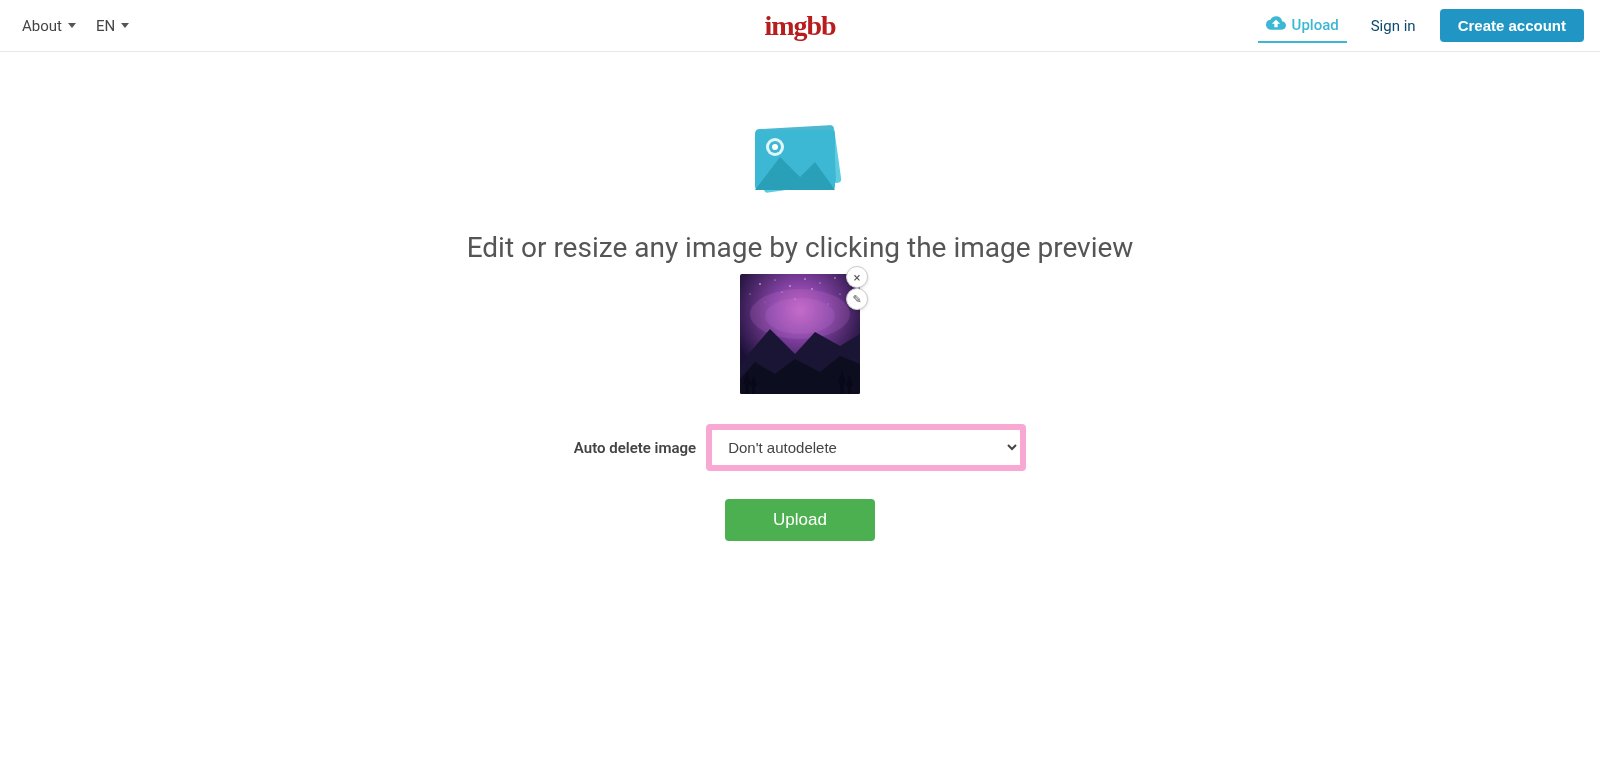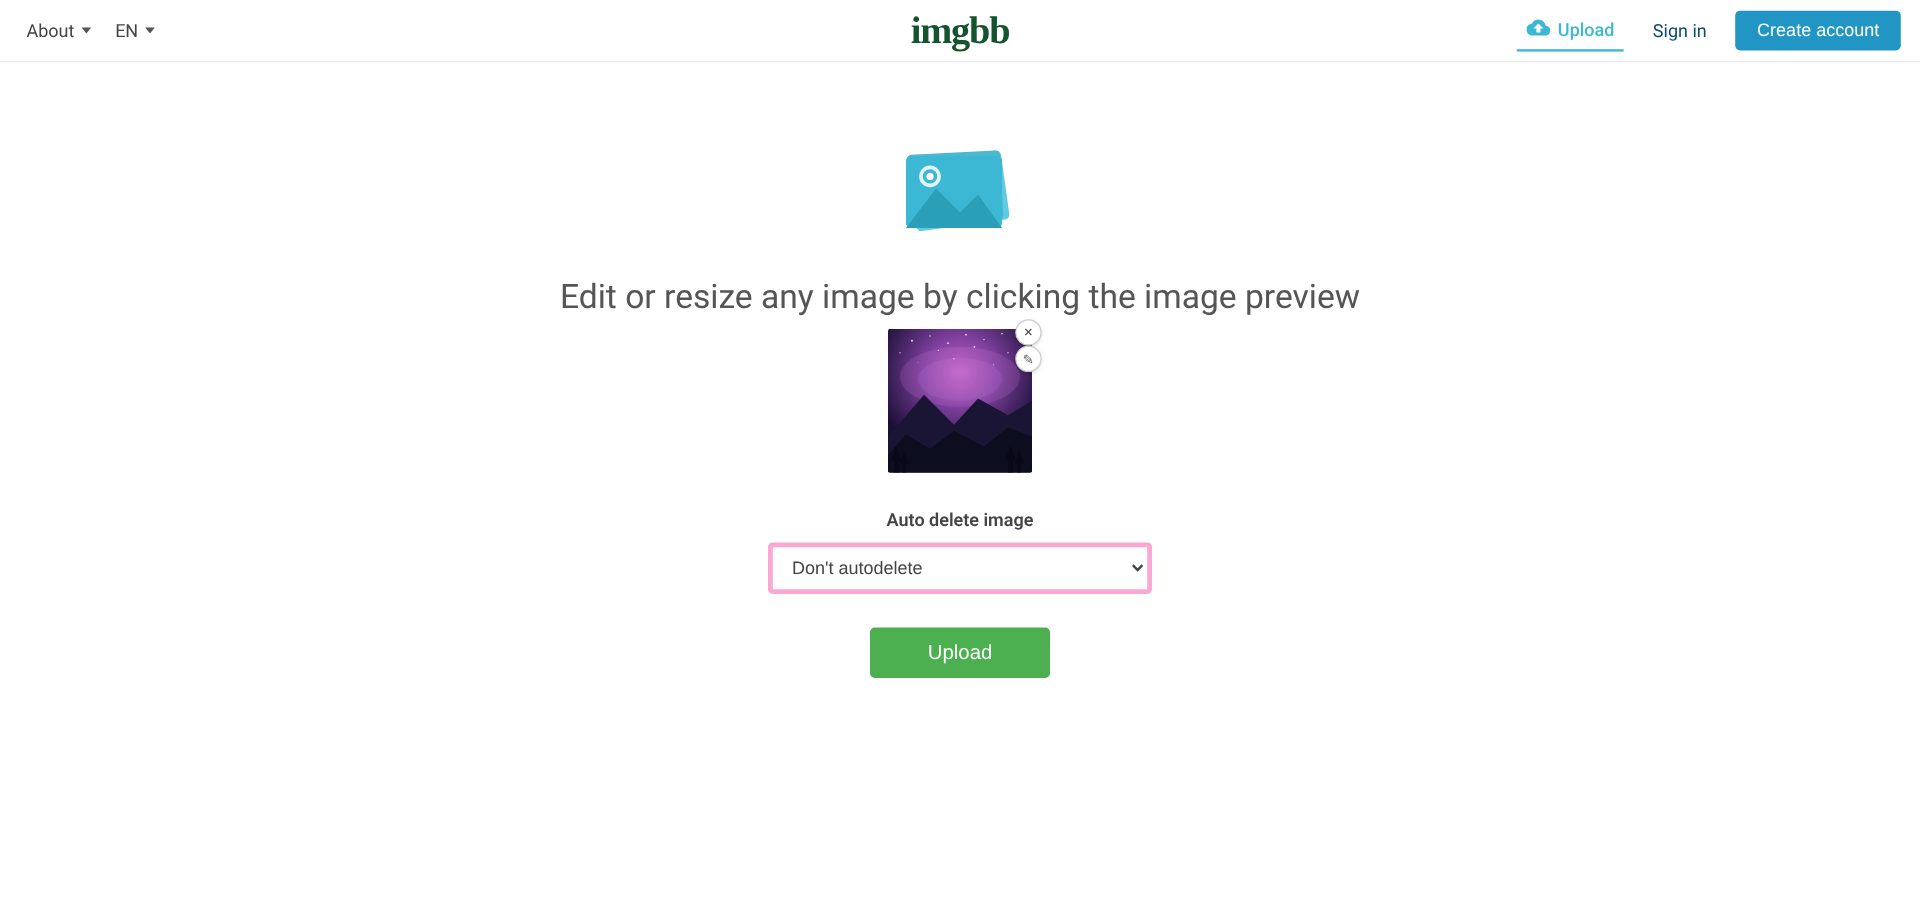--- a/index.html
+++ b/index.html
@@ -46,23 +46,23 @@
       border-left: 4px solid transparent;
       border-right: 4px solid transparent;
       border-top: 5px solid #555;
       margin-left: 2px;
     }
 
     .logo {
       position: absolute;
       left: 50%;
       transform: translateX(-50%);
-      font-size: 32px;
+      font-size: 28px;
       font-weight: 700;
-      color: #14532d;
+      color: #b91c1c;
       font-family: 'Segoe UI', cursive;
       letter-spacing: -1px;
     }
 
     .header-right {
       display: flex;
       align-items: center;
       gap: 16px;
     }
 
@@ -92,21 +92,21 @@
     }
 
     .create-account-btn {
       background: #2196c4;
       color: #fff;
       border: none;
       border-radius: 4px;
       padding: 8px 18px;
       font-size: 15px;
       cursor: pointer;
-      font-weight: 400;
+      font-weight: 700;
     }
 
     
     main {
       display: flex;
       flex-direction: column;
       align-items: center;
       padding-top: 60px;
     }
 
@@ -192,36 +192,36 @@
       cursor: pointer;
       font-size: 11px;
       color: #555;
       box-shadow: 0 1px 3px rgba(0,0,0,0.15);
       z-index: 10;
     }
 
     
     .auto-delete-section {
       display: flex;
-      flex-direction: column;
+      flex-direction: row;
       align-items: center;
       gap: 10px;
       margin-bottom: 20px;
     }
 
     .auto-delete-label {
       font-size: 15px;
       font-weight: 600;
       color: #444;
     }
 
     .auto-delete-select {
       width: 320px;
       padding: 8px 12px;
-      border: 4px solid #f9a8d4;
+      border: 6px solid #f9a8d4;
       border-radius: 4px;
       font-size: 15px;
       color: #444;
       background: #fff;
       cursor: pointer;
       appearance: auto;
     }
 
     .upload-btn {
       background: #4caf50;

